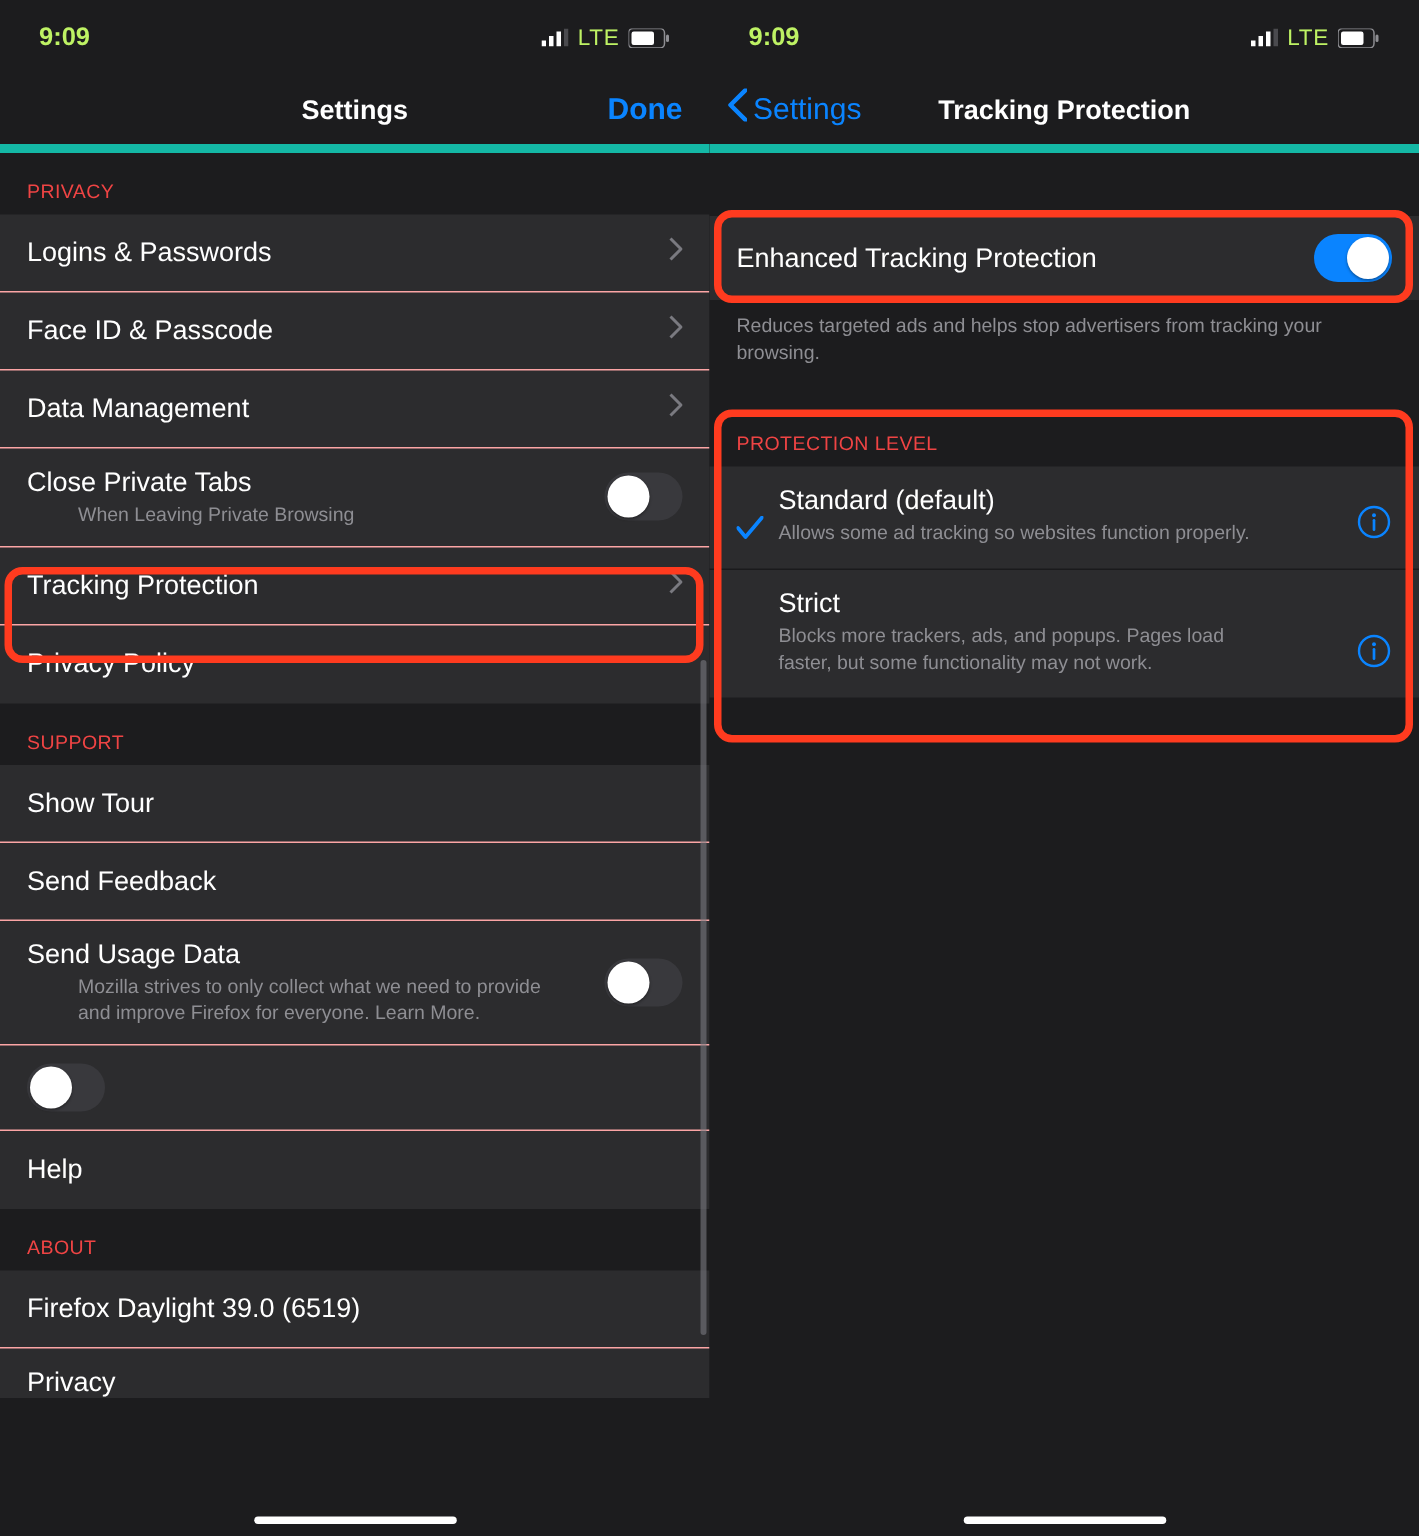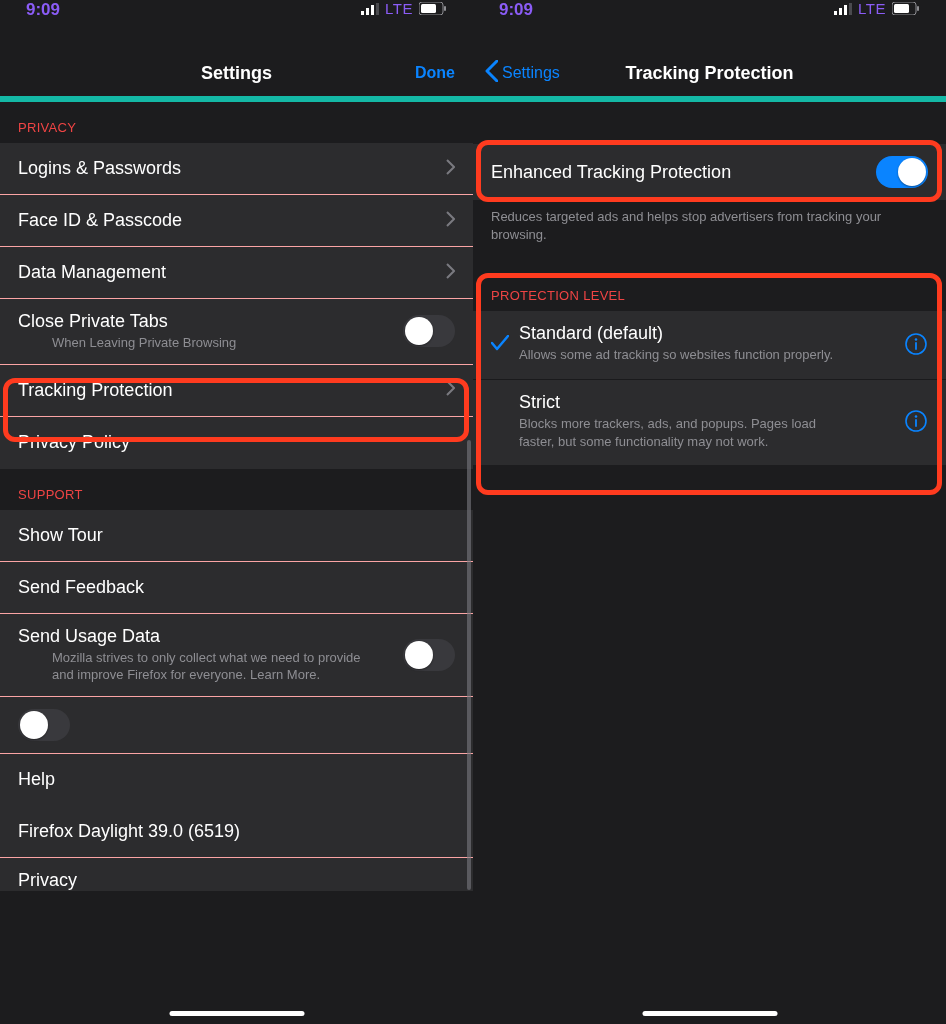--- a/index.html
+++ b/index.html
@@ -15,26 +15,26 @@
   .pane {
     width: 473px;
     height: 1024px;
     background: #1c1c1e;
     position: relative;
   }
   
   .statusbar {
     height: 50px;
     display: flex;
-    align-items: flex-start;
+    align-items: center;
     justify-content: space-between;
     padding: 0 26px;
     font-size: 17px;
     font-weight: 600;
-    color: #8b5cf6;
+    color: #bef264;
   }
   .status-right { display: flex; align-items: center; gap: 6px; }
   .lte-text { font-size: 15px; font-weight: 500; letter-spacing: 0.5px; }
   .signal-icon, .battery-icon { display: inline-flex; }
   
   .navbar {
     height: 52px;
     display: flex;
     align-items: center;
     justify-content: center;
@@ -42,21 +42,21 @@
     padding: 0 18px;
     border-bottom: 6px solid #14b8a6;
   }
   .nav-title {
     color: #fff; font-size: 18px; font-weight: 600;
   }
   .nav-title.secondary { margin-left: 0; }
   .nav-left, .nav-right {
     position: absolute; top: 0; bottom: 0;
     display: flex; align-items: center;
-    color: #0a84ff; font-size: 16px;
+    color: #0a84ff; font-size: 20px;
   }
   .nav-left  { left: 12px; }
   .nav-right { right: 18px; font-weight: 600; }
   .nav-back-chevron { margin-right: 2px; }
   .nav-left-label { margin-left: 2px; }
   
   .section-header {
     padding: 18px 18px 8px 18px;
     color: #ef4444;
     font-size: 13px;
@@ -100,21 +100,21 @@
   
   .cell-footer {
     padding: 8px 18px 14px 18px;
     color: #8e8e93;
     font-size: 13px;
     line-height: 1.4;
   }
   .option {
     padding: 12px 18px 14px 18px;
     display: flex;
-    align-items: center;
+    align-items: flex-end;
     border-bottom: 1px solid #1a1a1c;
   }
   .option:last-child { border-bottom: none; }
   .option .check-col {
     width: 28px; flex-shrink: 0; padding-top: 2px;
   }
   .option .opt-main { flex: 1; padding-right: 8px; }
   .option-title { font-size: 18px; color: #fff; }
   .option-desc  { font-size: 13px; color: #8e8e93; margin-top: 2px; line-height: 1.4; max-width: 330px;}
   .info-col { display: flex; align-items: center; padding-top: 4px; }
@@ -243,20 +243,21 @@
           <div class="knob"></div>
         </div>
     </div>
     <div class="cell">
       <div class="cell-text">
           <div class="cell-label">Help</div>
         </div>
     </div>
   </div>
 
+  <div class="section-header">ABOUT</div>
   <div class="list">
     <div class="cell">
       <div class="cell-text">
           <div class="cell-label">Firefox Daylight 39.0 (6519)</div>
         </div>
     </div>
     <div class="cell" style="padding-bottom:0; min-height:30px; border-bottom:none;">
       <div class="cell-text">
           <div class="cell-label">Privacy</div>
         </div>

